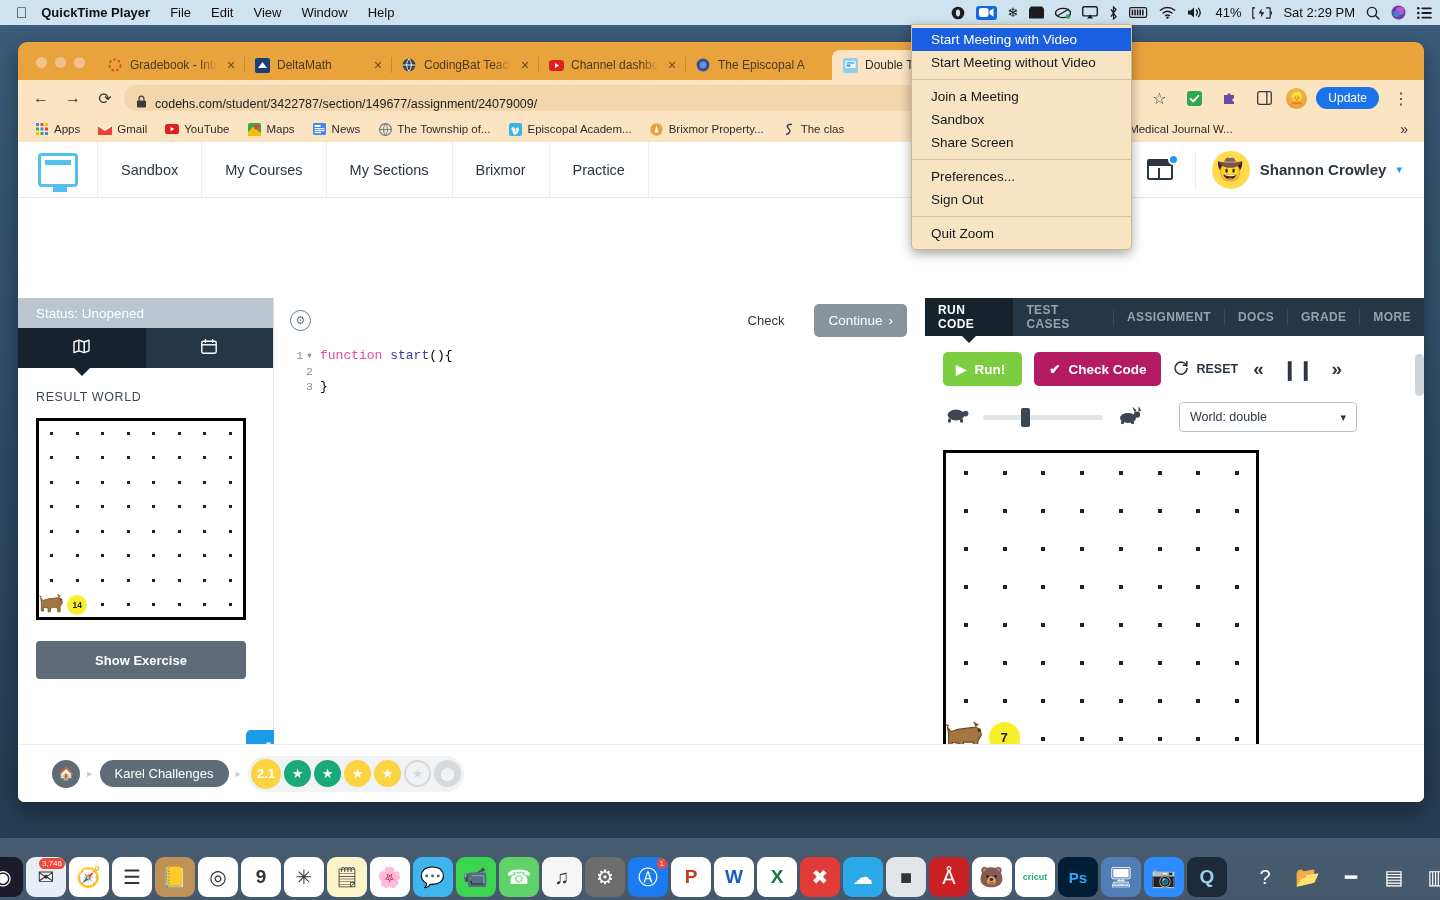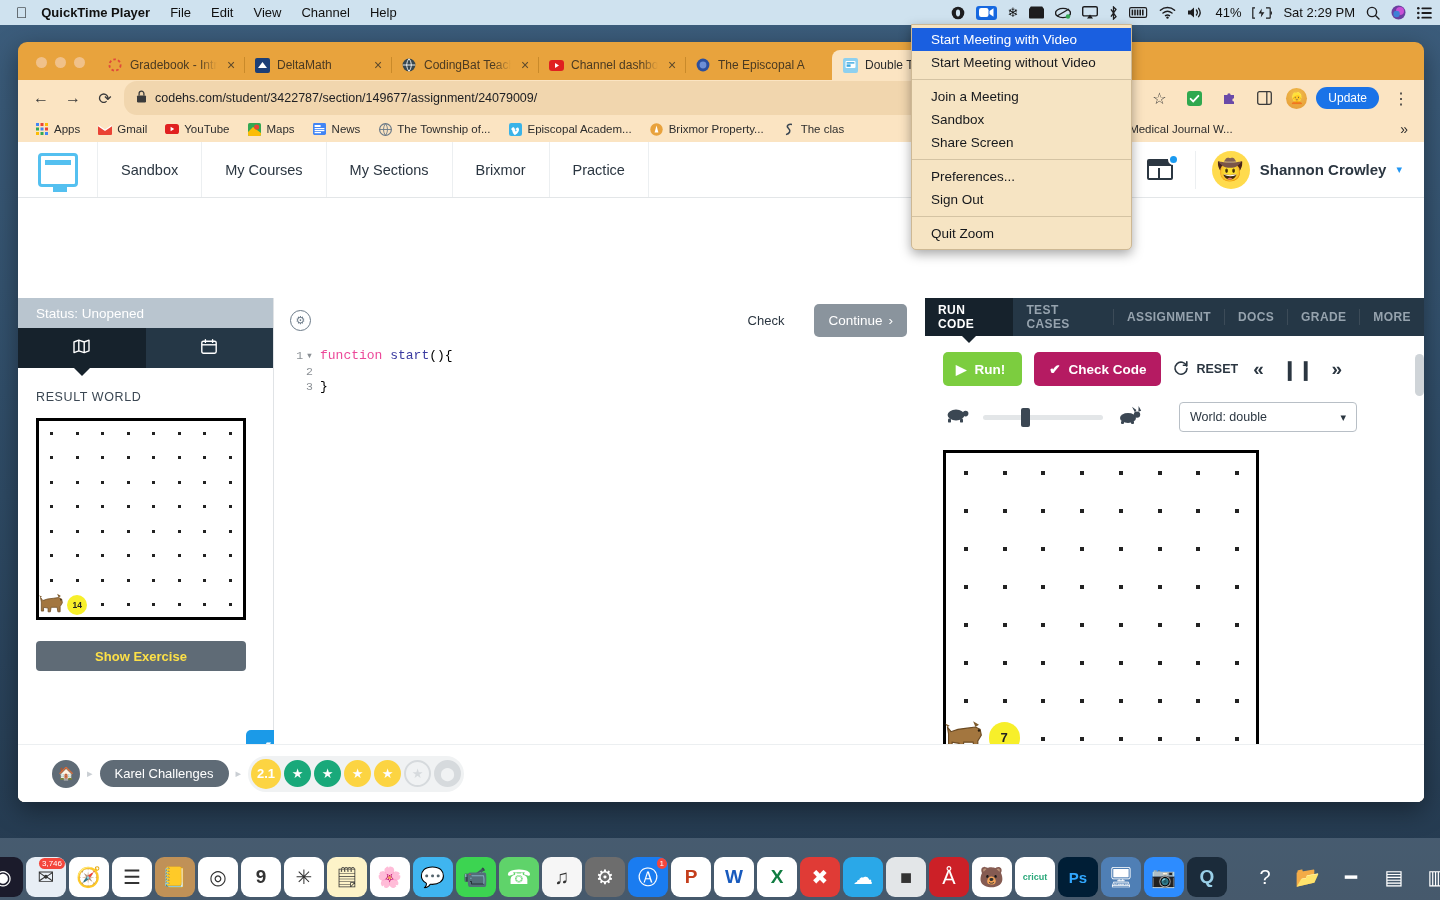--- a/index.html
+++ b/index.html
@@ -70,22 +70,22 @@
   .tab .tclose { font-size: 14px; color: #5d4a2c; width: 14px; text-align: center; }
   .tab .tsep { position: absolute; right: -1px; top: 7px; height: 16px; width: 1px; background: #c98a2a; }
   .tab.active { background: #fbe4c2; color: #2b2b2b; width: 150px; }
   .tab.active .tclose { color: #333; }
   .newtab { font-size: 20px; color: #4a3a22; padding: 0 13px 5px; line-height: 1; }
   .tabchev { font-size: 13px; color: #4a3a22; padding: 0 6px 9px; }
 
   .toolbar { height: 36px; background: #fbe4c2; display: flex; align-items: center; padding: 0 10px; gap: 6px; }
   .tbtn { width: 26px; height: 26px; display: flex; align-items: center; justify-content: center; font-size: 16px; color: #3b3b3b; }
   .omnibox {
-    flex: 1; height: 34px; background: #f1d6ae; border-radius: 13px;
-    display: flex; align-items: center; padding: 0 12px; gap: 8px;
+    flex: 1; height: 26px; background: #f1d6ae; border-radius: 13px;
+    display: flex; align-items: flex-end; padding: 0 12px; gap: 8px;
     font-size: 12.5px; color: #202124;
   }
   .omni-actions { display: flex; align-items: center; gap: 9px; padding-left: 6px; }
   .upd-btn {
     background: #1a73e8; color: #fff; font-size: 12px; border-radius: 13px;
     padding: 4px 12px; font-weight: 500;
   }
   .avatar-sm {
     width: 21px; height: 21px; border-radius: 50%;
     background: radial-gradient(circle at 50% 35%, #f2c14a 0%, #e8a33d 70%);
@@ -140,21 +140,21 @@
   .world-lg { width: 316px; height: 310px; }
   .kdot { position: absolute; width: 3px; height: 3px; background: #222; }
   .world-lg .kdot { width: 4px; height: 4px; }
   .kball {
     position: absolute; border-radius: 50%; background: #f7ef2a;
     display: flex; align-items: center; justify-content: center;
     font-size: 11px; color: #222; font-weight: bold;
   }
   .kdogwrap { position: absolute; }
   .show-ex {
-    margin-top: 21px; width: 210px; height: 30px; background: #5f6b76; color: #fde047;
+    margin-top: 21px; width: 210px; height: 38px; background: #5f6b76; color: #ffffff;
     border-radius: 4px; display: flex; align-items: center; justify-content: center;
     font-size: 13px; font-weight: bold;
   }
   .collapse-btn {
     position: absolute; left: 228px; bottom: 32px; width: 40px; height: 40px;
     background: #1b9ae8; color: #fff; border-radius: 5px;
     display: flex; align-items: center; justify-content: center; font-size: 19px;
   }
 
   
@@ -245,21 +245,21 @@
 <body>
 
 <div id="screen">
 
   <div class="menubar">
     <span class="apple"></span>
     <span class="mi bold">QuickTime Player</span>
     <span class="mi">File</span>
     <span class="mi">Edit</span>
     <span class="mi">View</span>
-    <span class="mi">Channel</span>
+    <span class="mi">Window</span>
     <span class="mi">Help</span>
 
     <div class="right">
       <span class="sysicon">
         <svg width="14" height="14" viewBox="0 0 14 14">
             <circle cx="7" cy="7" r="6.3" fill="#1d1d1f"></circle>
             <ellipse cx="7" cy="7" rx="2.1" ry="3.4" fill="#cfe2ef"></ellipse>
           </svg>
       </span>
       <span class="sysicon zoom-mb">

